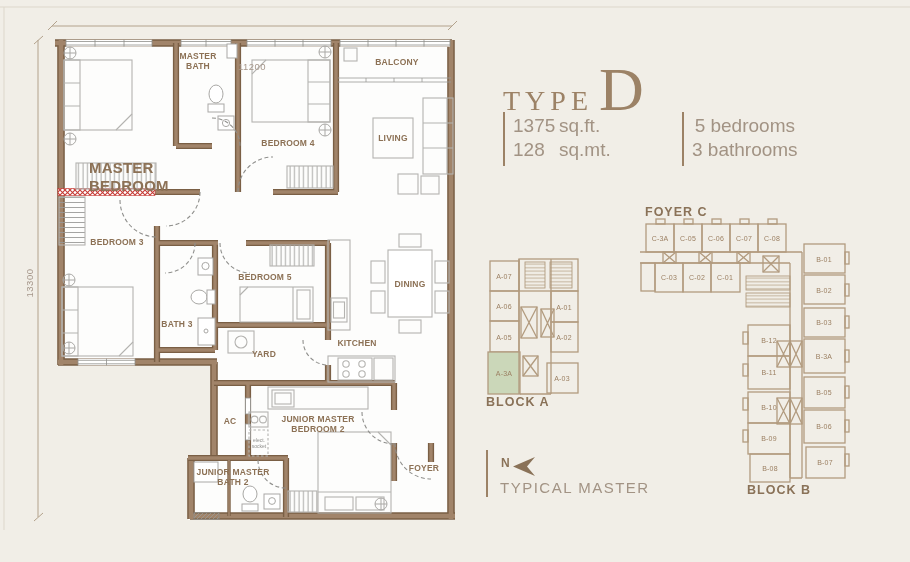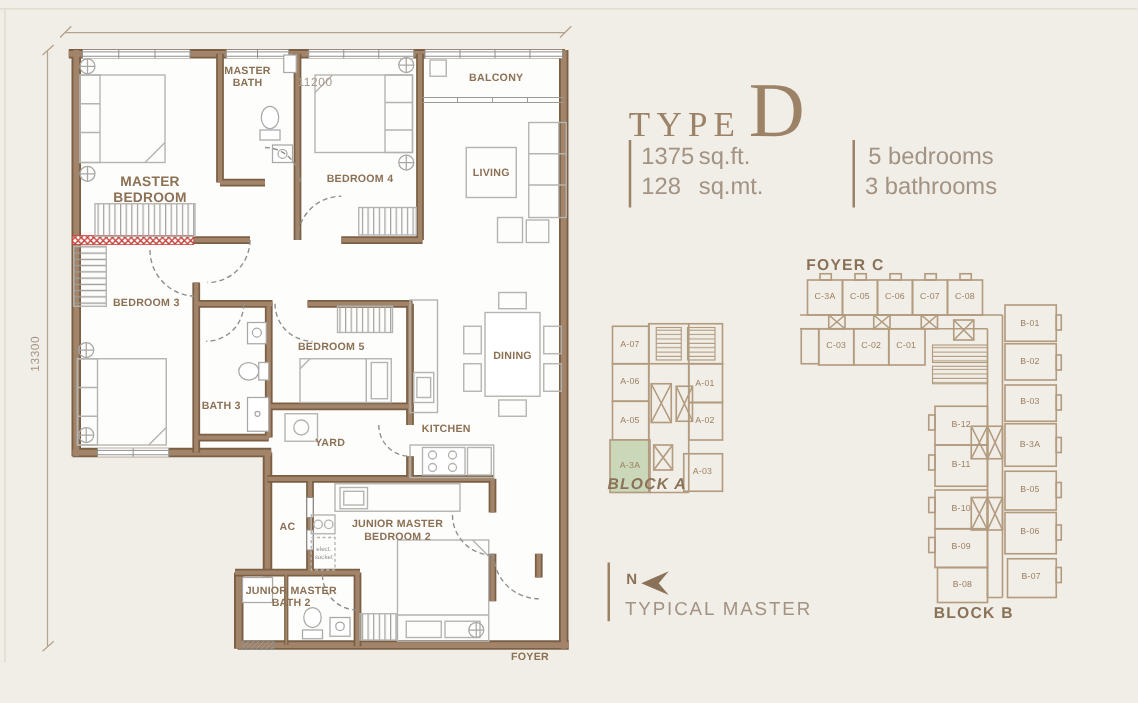--- a/index.html
+++ b/index.html
@@ -2,21 +2,21 @@
 <html><head>
 <meta charset="utf-8">
 <style>
   html,body{margin:0;padding:0;}
   body{width:910px;height:562px;background:#f1eee7;position:relative;overflow:hidden;
        font-family:"Liberation Sans",sans-serif;}
   #stage{position:absolute;inset:0;}
   svg.plan{position:absolute;left:0;top:0;}
   .lbl{position:absolute;transform:translate(-50%,-50%);text-align:center;
        color:#8c7155;font-weight:700;font-size:8.5px;line-height:1.2;letter-spacing:.2px;}
-  .lbl.big{font-size:11px;}
+  .lbl.big{font-size:15px;margin-top:24px;}
   .lbl.tiny{font-size:5px;font-weight:400;color:#8f8f8c;letter-spacing:0;}
   .dim{position:absolute;transform:translate(-50%,-50%);color:#a5968a;font-size:9.5px;
        letter-spacing:.5px;font-weight:400;}
   .dim.vert{transform:translate(-50%,-50%) rotate(-90deg);}
   .ulabel{position:absolute;transform:translate(-50%,-50%);font-size:7px;color:#9c8063;
        letter-spacing:.2px;white-space:nowrap;}
   .blklabel{position:absolute;font-size:12.5px;font-weight:700;color:#8a7258;
        letter-spacing:1px;white-space:nowrap;}
   .title-wrap{position:absolute;left:503px;top:58px;display:flex;align-items:baseline;
        color:#9c8266;font-family:"Liberation Serif",serif;}
@@ -324,21 +324,21 @@
 <div class="lbl" style="left:393px;top:138px;width:44px;">LIVING</div>
 <div class="lbl" style="left:117px;top:242px;width:70px;">BEDROOM 3</div>
 <div class="lbl" style="left:177px;top:324px;width:46px;">BATH 3</div>
 <div class="lbl" style="left:265px;top:277px;width:70px;">BEDROOM 5</div>
 <div class="lbl" style="left:410px;top:284px;width:44px;">DINING</div>
 <div class="lbl" style="left:264px;top:354px;width:40px;">YARD</div>
 <div class="lbl" style="left:357px;top:343px;width:54px;">KITCHEN</div>
 <div class="lbl" style="left:230px;top:421px;width:24px;">AC</div>
 <div class="lbl" style="left:318px;top:424px;width:92px;">JUNIOR MASTER BEDROOM 2</div>
 <div class="lbl" style="left:233px;top:477px;width:82px;">JUNIOR MASTER BATH 2</div>
-<div class="lbl" style="left:424px;top:525px;width:46px;">FOYER</div>
+<div class="lbl" style="left:424px;top:468px;width:46px;">FOYER</div>
 <div class="lbl tiny" style="left:259px;top:443px;width:18px;">elect. socket</div>
 
 <div class="dim" style="left:252px;top:18px;margin-top:48px;">11200</div>
 <div class="dim vert" style="left:29px;top:283px;">13300</div>
 
 <div class="title-wrap">
   <span class="title-prefix">TYPE</span>
   <span class="title-letter">D</span>
 </div>
 <div class="spec spec1">
@@ -354,21 +354,21 @@
 <div class="north-n">N</div>
 <div class="typical">TYPICAL MASTER</div>
 
 <div class="ulabel" style="left:504px;top:276px;">A-07</div>
 <div class="ulabel" style="left:504px;top:306px;">A-06</div>
 <div class="ulabel" style="left:504px;top:337px;">A-05</div>
 <div class="ulabel" style="left:504px;top:373px;">A-3A</div>
 <div class="ulabel" style="left:564px;top:307px;">A-01</div>
 <div class="ulabel" style="left:564px;top:337px;">A-02</div>
 <div class="ulabel" style="left:562px;top:378px;">A-03</div>
-<div class="blklabel" style="left:486px;top:380px;font-style:italic;">BLOCK A</div>
+<div class="blklabel" style="left:486px;top:395px;">BLOCK A</div>
 
 <div class="ulabel" style="left:660px;top:238px;">C-3A</div>
 <div class="ulabel" style="left:688px;top:238px;">C-05</div>
 <div class="ulabel" style="left:716px;top:238px;">C-06</div>
 <div class="ulabel" style="left:744px;top:238px;">C-07</div>
 <div class="ulabel" style="left:772px;top:238px;">C-08</div>
 <div class="ulabel" style="left:669px;top:277px;">C-03</div>
 <div class="ulabel" style="left:697px;top:277px;">C-02</div>
 <div class="ulabel" style="left:725px;top:277px;">C-01</div>
 <div class="blklabel" style="left:645px;top:205px;">FOYER C</div>

